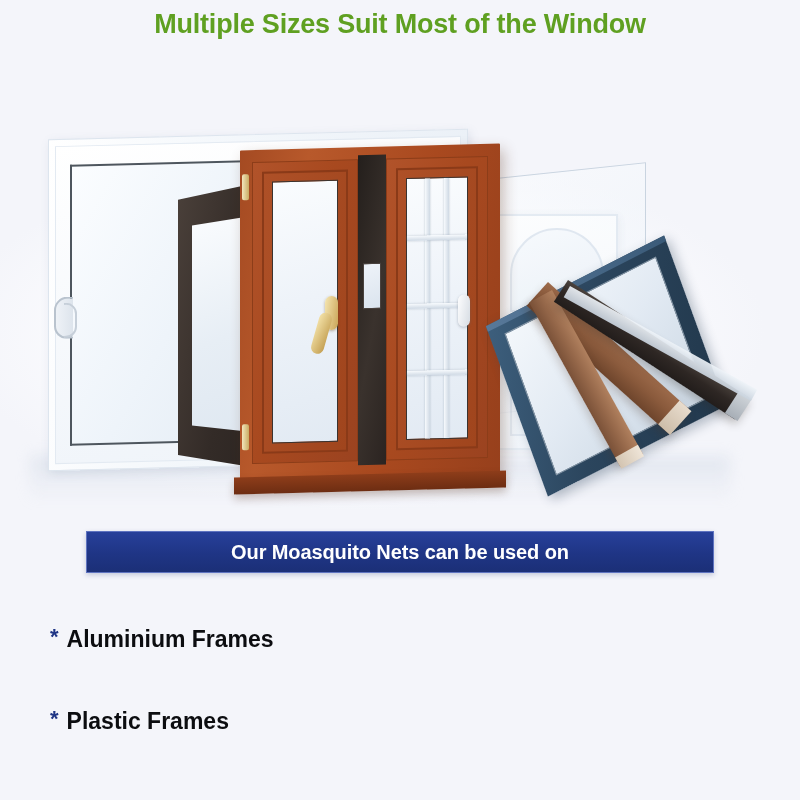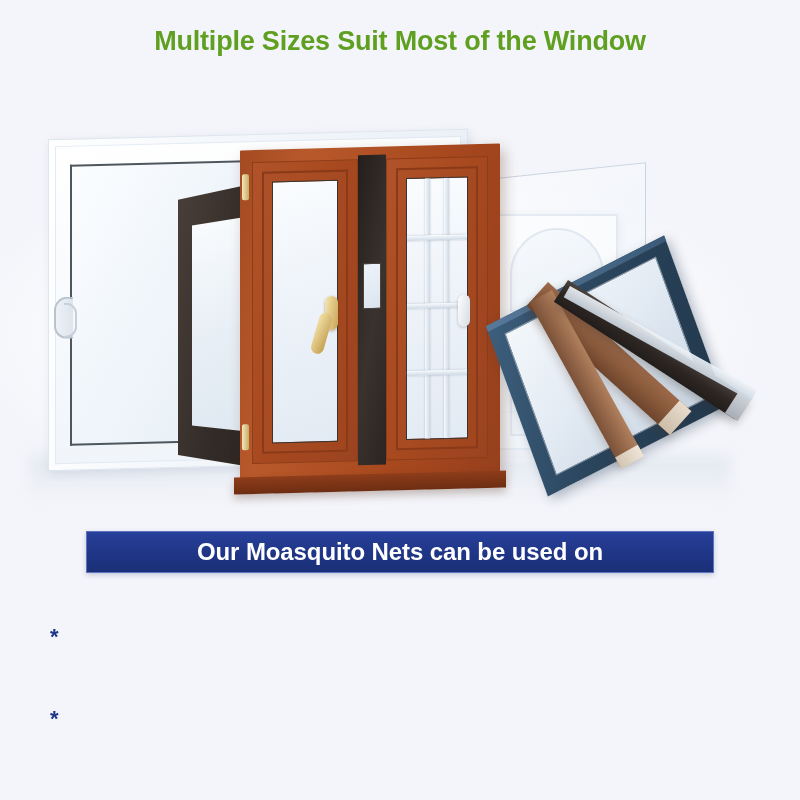--- a/index.html
+++ b/index.html
@@ -6,21 +6,21 @@
   html,body { width:800px; height:800px; }
   body {
     background:#f4f5fa;
     font-family:"Liberation Sans", sans-serif;
     overflow:hidden;
     position:relative;
   }
 
   
   #headline {
-    position:absolute; left:0; top:26px; width:800px;
+    position:absolute; left:0; top:9px; width:800px;
     text-align:center;
     color:#5fa021;
     font-weight:bold;
     font-size:27px;
     line-height:31px;
     letter-spacing:-0.2px;
   }
   #headline .ln { display:block; white-space:nowrap; }
 
   
@@ -277,21 +277,21 @@
 
   
   #banner {
     position:absolute; left:86px; top:531px; width:628px; height:42px;
     background:linear-gradient(180deg,#27409a 0%,#1f3585 55%,#1b2f77 100%);
     border:1px solid #5e73c0;
     display:flex; align-items:center; justify-content:center;
     box-shadow:0 2px 5px rgba(25,42,110,.22);
   }
   #banner-text {
-    color:#ffffff; font-weight:bold; font-size:24px; letter-spacing:-0.1px;
+    color:#ffffff; font-weight:bold; font-size:20px; letter-spacing:-0.1px;
     white-space:nowrap;
   }
 
   
   #bullets {
     position:absolute; left:0; top:598px; width:800px;
     display:grid;
     grid-template-columns:400px 400px;
     grid-template-rows:82px 82px;
   }
@@ -396,29 +396,31 @@
 </div>
 
 <div id="banner">
   <span id="banner-text">Our Moasquito Nets can be used on</span>
 </div>
 
 <div id="bullets">
 
   <div class="bullet c0">
     <span class="bullet-star">*</span>
+    <span class="bullet-label">Aluminium Frames</span>
   </div>
 
   <div class="bullet c1">
     
     
   </div>
 
   <div class="bullet c0">
     <span class="bullet-star">*</span>
+    <span class="bullet-label">Plastic Frames</span>
   </div>
 
   <div class="bullet c1">
     
     
   </div>
 
 </div>
 
 </body></html>

